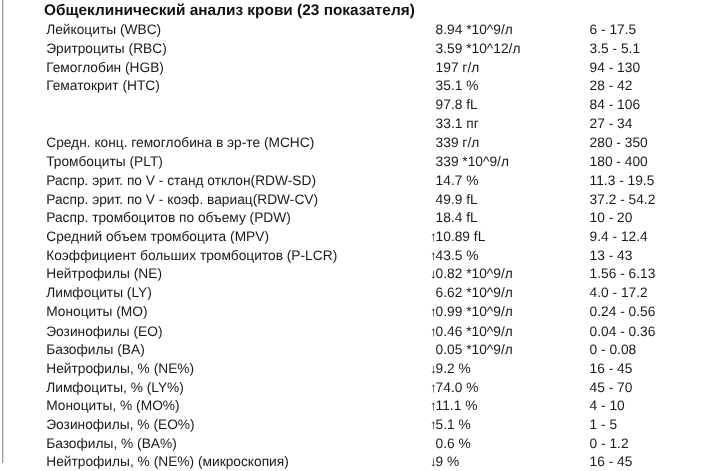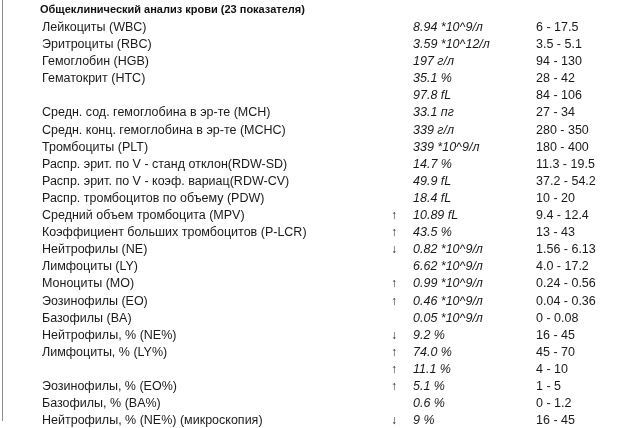--- a/index.html
+++ b/index.html
@@ -20,21 +20,21 @@
       left: 2px;
       top: 0;
       width: 1px;
       height: 421px;
       background: #8a8a8a;
     }
     .title {
       position: absolute;
       left: 40px;
       top: 1px;
-      font-size: 11px;
+      font-size: 14px;
       font-weight: bold;
       line-height: 16px;
       white-space: nowrap;
       color: #111;
     }
     .rows {
       position: absolute;
       left: 0;
       top: 19px;
       width: 640px;
@@ -50,21 +50,21 @@
       position: absolute;
       top: 0;
     }
     .label { left: 42px; }
     .flag {
       left: 388px;
       width: 12px;
       text-align: center;
       font-size: 12px;
     }
-    .value { left: 413px; font-style: italic; }
+    .value { left: 396px; }
     .range { left: 536px; }
   </style>
 </head>
 <body>
 
 <div class="left-border"></div>
 
 <div class="title">Общеклинический анализ крови (23 показателя)</div>
 
 <div class="rows">
@@ -91,21 +91,20 @@
       <span class="flag"></span>
       <span class="value">35.1 %</span>
       <span class="range">28 - 42</span>
     </div>
   <div class="row">
       <span class="flag"></span>
       <span class="value">97.8 fL</span>
       <span class="range">84 - 106</span>
     </div>
   <div class="row">
-      <span class="label">Средн. сод. гемоглобина в эр-те (MCH)</span>
       <span class="flag"></span>
       <span class="value">33.1 пг</span>
       <span class="range">27 - 34</span>
     </div>
   <div class="row">
       <span class="label">Средн. конц. гемоглобина в эр-те (MCHC)</span>
       <span class="flag"></span>
       <span class="value">339 г/л</span>
       <span class="range">280 - 350</span>
     </div>
@@ -181,20 +180,21 @@
       <span class="value">9.2 %</span>
       <span class="range">16 - 45</span>
     </div>
   <div class="row">
       <span class="label">Лимфоциты, % (LY%)</span>
       <span class="flag">↑</span>
       <span class="value">74.0 %</span>
       <span class="range">45 - 70</span>
     </div>
   <div class="row">
+      <span class="label">Моноциты, % (MO%)</span>
       <span class="flag">↑</span>
       <span class="value">11.1 %</span>
       <span class="range">4 - 10</span>
     </div>
   <div class="row">
       <span class="label">Эозинофилы, % (EO%)</span>
       <span class="flag">↑</span>
       <span class="value">5.1 %</span>
       <span class="range">1 - 5</span>
     </div>

